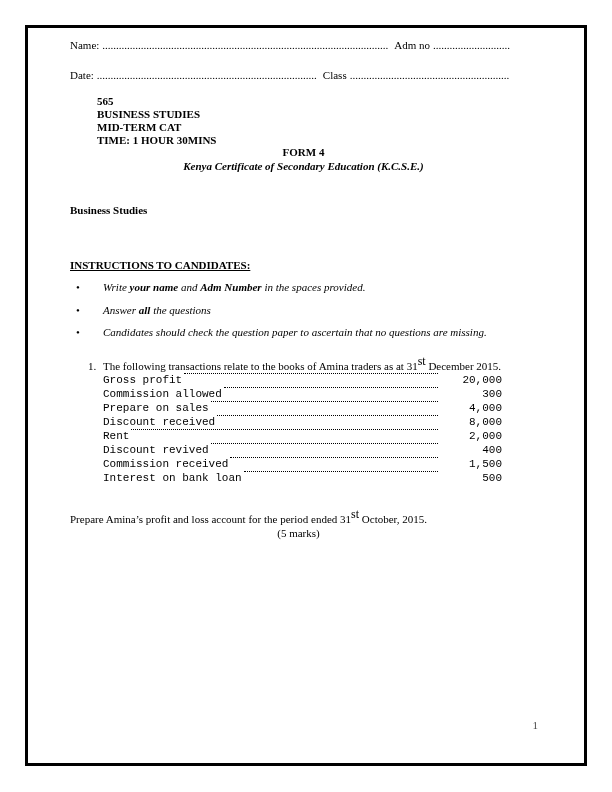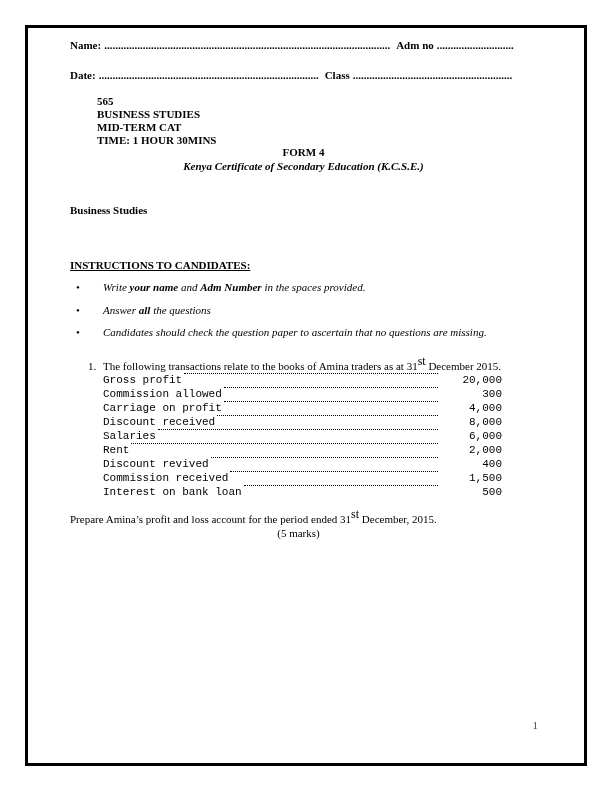--- a/index.html
+++ b/index.html
@@ -14,21 +14,21 @@
   }
   .abs { position:absolute; }
   .page-border {
     left:25px; top:25px;
     width:562px; height:741px;
     border:3px solid #000;
   }
   .fill-line {
     left:70px; width:475px;
     white-space:nowrap; overflow:hidden;
-    font-weight:bold;
+    font-weight:normal;
   }
   #name-line { top:39px; }
   #date-line { top:69px; }
   .lbl-gap { margin-left:6px; }
   .dots-gap { margin-left:3px; }
 
   #exam-head { left:70px; top:95px; line-height:13px; font-weight:bold;margin-left:27px; }
   #center-head { left:70px; top:146px; width:467px; text-align:center; line-height:13.5px; }
   .form-line { font-weight:bold; }
   .cert-line { font-weight:bold; font-style:italic; }
@@ -94,33 +94,28 @@
         <span class="t-label">Gross profit</span>
         <span class="leader"></span>
         <span class="t-amt">20,000</span>
       </div>
     <div class="t-row">
         <span class="t-label">Commission allowed</span>
         <span class="leader"></span>
         <span class="t-amt">300</span>
       </div>
     <div class="t-row">
-        <span class="t-label">Carriage on profit</span>
+        <span class="t-label">Prepare on sales</span>
         <span class="leader"></span>
         <span class="t-amt">4,000</span>
       </div>
     <div class="t-row">
         <span class="t-label">Discount received</span>
         <span class="leader"></span>
         <span class="t-amt">8,000</span>
-      </div>
-    <div class="t-row">
-        <span class="t-label">Salaries</span>
-        <span class="leader"></span>
-        <span class="t-amt">6,000</span>
       </div>
     <div class="t-row">
         <span class="t-label">Rent</span>
         <span class="leader"></span>
         <span class="t-amt">2,000</span>
       </div>
     <div class="t-row">
         <span class="t-label">Discount revived</span>
         <span class="leader"></span>
         <span class="t-amt">400</span>
@@ -131,17 +126,17 @@
         <span class="t-amt">1,500</span>
       </div>
     <div class="t-row">
         <span class="t-label">Interest on bank loan</span>
         <span class="leader"></span>
         <span class="t-amt">500</span>
       </div>
   </div>
 </div>
 
-<div class="abs" id="task-line"><span>Prepare Amina’s profit and loss account for the period ended 31</span><sup>st</sup><span> December, 2015.</span></div>
+<div class="abs" id="task-line"><span>Prepare Amina’s profit and loss account for the period ended 31</span><sup>st</sup><span> October, 2015.</span></div>
 
 <div class="abs" id="marks-line">(5 marks)</div>
 
 <div class="abs" id="page-num">1</div>
 
 </body></html>

